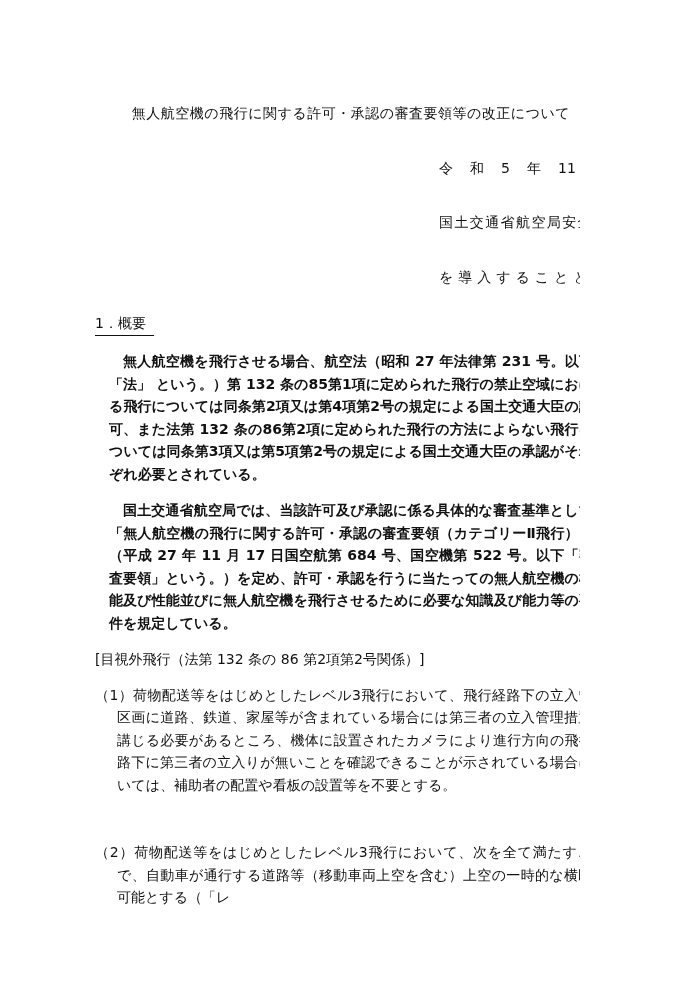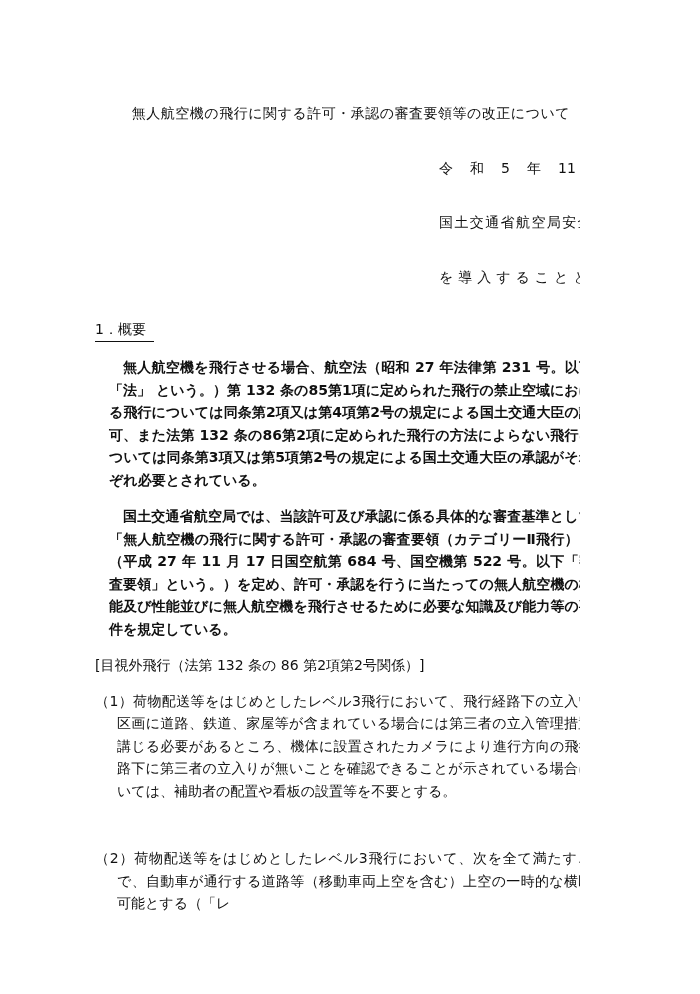--- a/index.html
+++ b/index.html
@@ -33,21 +33,21 @@
     width: 168px;
     margin: 10px 0 0 auto;
   }
   .header-block .dist-line {
     text-align: justify;
     text-align-last: justify;
     line-height: 22.5px;
     margin-top: 32px;
   }
   .section-heading {
-    margin-top: 30px;
+    margin-top: 24px;
   }
   .section-heading .underlined {
     display: inline-block;
     border-bottom: 1px solid #111111;
     padding-right: 8px;
     padding-bottom: 1px;
     line-height: 21px;
   }
   .body-para {
     margin: 14px;

